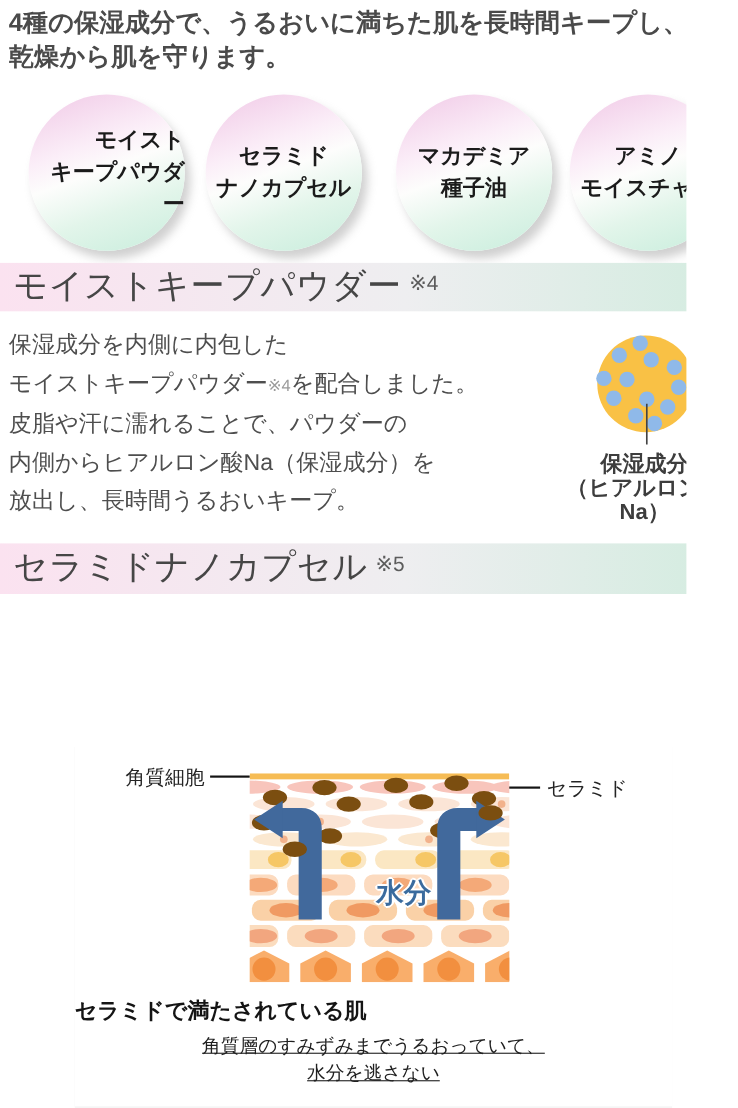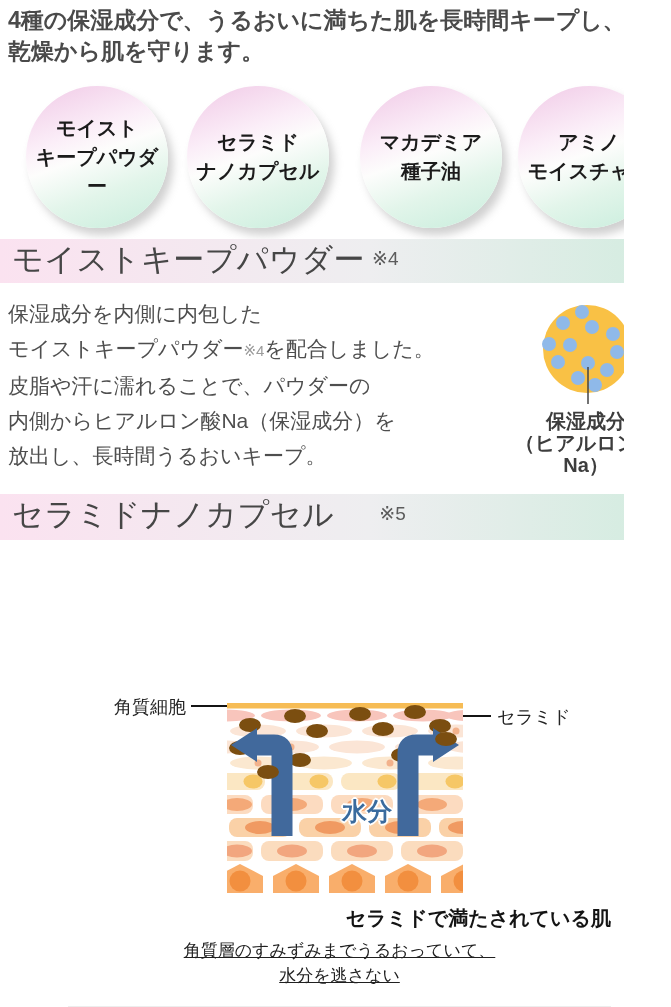--- a/index.html
+++ b/index.html
@@ -15,30 +15,30 @@
   }
 
   
   .circle {
     position:absolute; top:86px; width:142px; height:142px; border-radius:50%;
     background:linear-gradient(160deg,#f2cfe9 6%,#fbeef8 34%,#fdfdfc 48%,#e2f5ea 70%,#cbeede 96%);
     box-shadow:5px 7px 9px rgba(150,150,150,.45);
     display:flex; align-items:center; justify-content:center; text-align:center;
   }
   .circle-label { font-size:20px; line-height:29px; font-weight:600; color:#1b1b1b; }
-  .c1{left:26px;} .c2{left:187px;} .c3{left:360px;} .c4{left:518px;}
+  .c1{left:26px;text-align:right;} .c2{left:187px;} .c3{left:360px;} .c4{left:518px;}
 
   
   .section-header {
     position:absolute; left:0; width:671px;
     background:linear-gradient(90deg,#fbe2f0 0%,#eeeef0 55%,#d2ecdf 100%);
     display:flex; padding-left:12px;
   }
   .sh1{ top:239px; height:44px; }
-  .sh2{ top:494px; height:46px;gap:38px; }
+  .sh2{ top:494px; height:46px; }
   .section-title { font-size:31px; font-weight:500; color:#464646; letter-spacing:0.5px; }
   .section-ref { font-size:19px; color:#5c5c5c; margin-left:7px; padding-top:8px; }
 
   
   .body-text {
     position:absolute; left:8px; width:520px;
     font-size:21px; line-height:35px; color:#4e4e4e;
   }
   .b1{ top:296px; } .b2{ top:551px; width:660px; }
   .ref-inline { font-size:15px; color:#9b9b9b; }
@@ -57,21 +57,21 @@
   .line-left { left:123px; top:28px; width:36px; }
   .line-right { left:393px; top:38px; width:30px; }
   .cell-label { position:absolute; font-size:18px; font-weight:500; color:#242424; }
   .label-left { left:46px; top:18px; }
   .label-right { left:429px; top:28px; }
   .moisture-label {
     position:absolute; left:274px; top:118px;
     font-size:25px; font-weight:700; color:#3a6b9e;
     text-shadow:-2px 0 #fff,2px 0 #fff,0 -2px #fff,0 2px #fff,-1px -1px #fff,1px 1px #fff,-1px 1px #fff,1px -1px #fff;
   }
-  .skin-caption { position:absolute; left:0; top:228px; width:100%; text-align:right;
+  .skin-caption { position:absolute; left:0; top:228px; width:100%; text-align:left;
     font-size:20px; font-weight:700; color:#141414; }
   .skin-subcaption { position:absolute; left:0; top:261px; width:100%; text-align:center;
     font-size:17px; line-height:25px; color:#202020;text-decoration:underline; }
 </style>
 </head>
 <body>
 
 <div class="page">
 
   <div class="intro-heading pre">4種の保湿成分で、うるおいに満ちた肌を長時間キープし、

